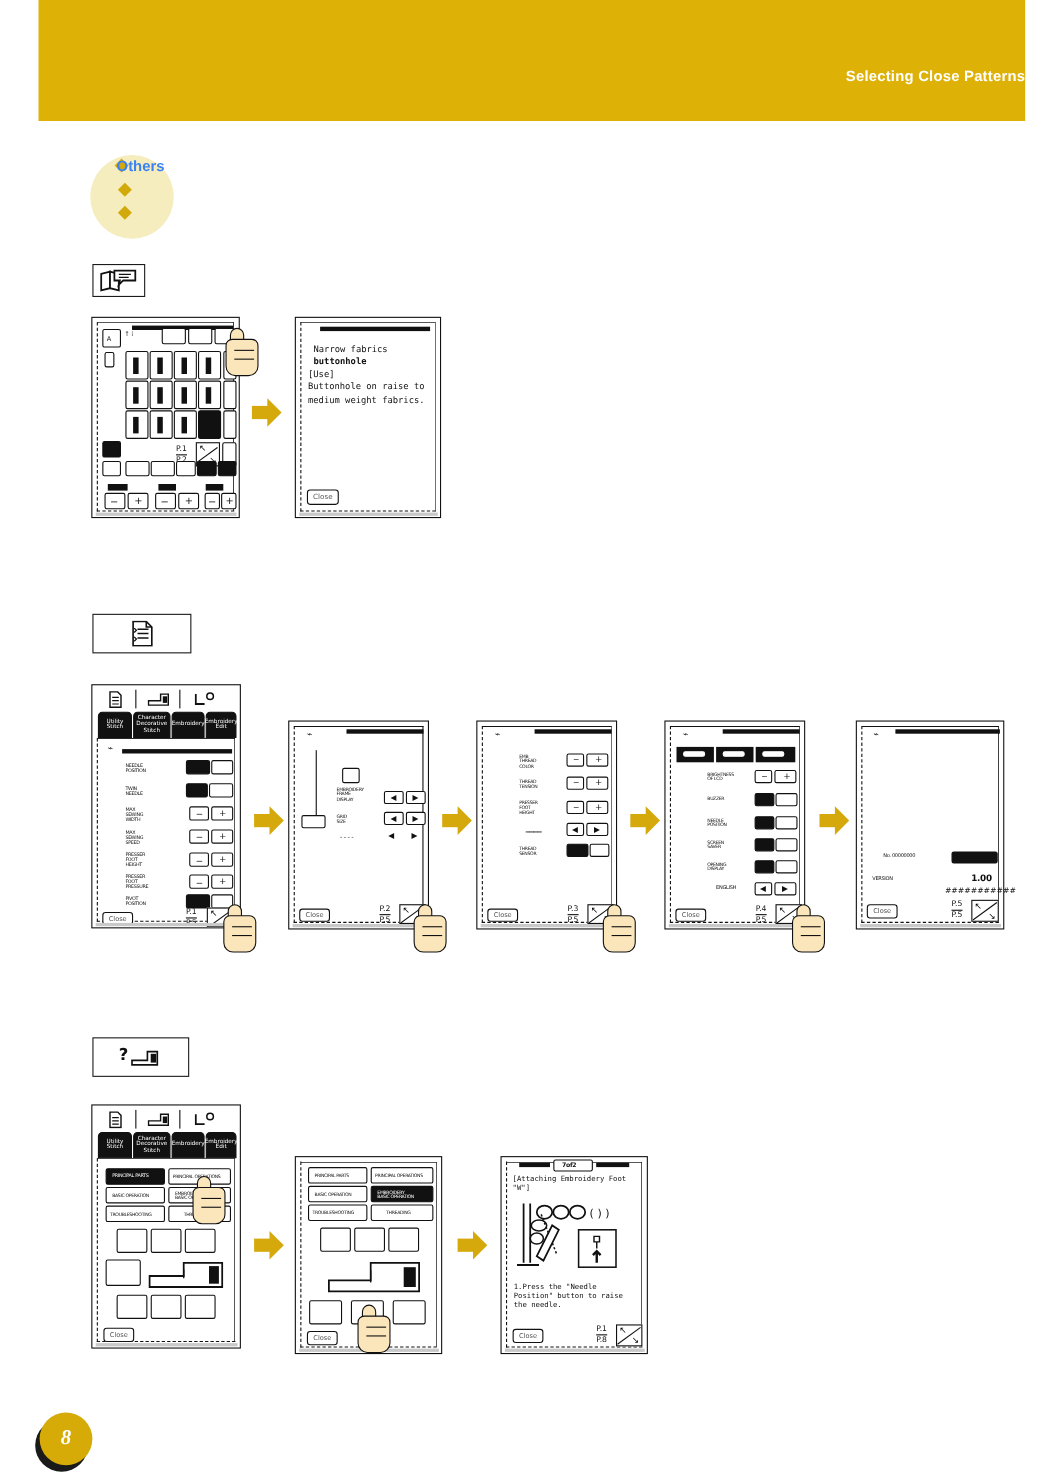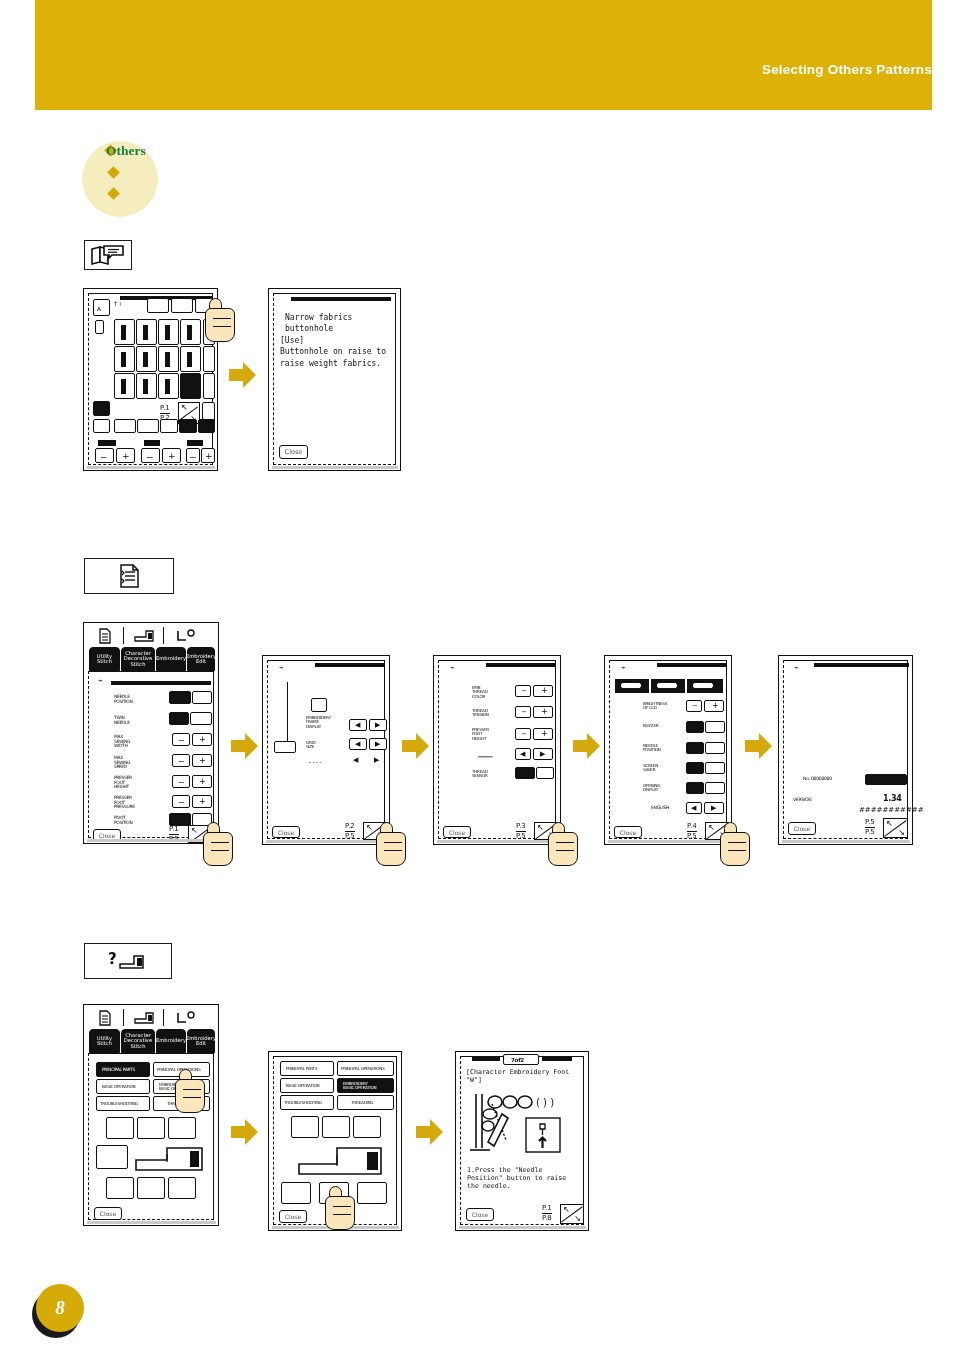--- a/index.html
+++ b/index.html
@@ -24,22 +24,22 @@
     letter-spacing:.2px;
   }
 
   
   .others-circle{
     position:absolute; left:82px; top:141px; width:76px; height:76px;
     border-radius:50%; background:#f5edbd;
   }
   .others-label{
     position:absolute; left:106px; top:143px;
-    color:#15803d; font-weight:bold; font-size:13.5px;
-    font-family:Liberation Serif, serif;
+    color:#3b82f6; font-weight:bold; font-size:13.5px;
+    font-family:Liberation Sans, sans-serif;
   }
   .dia{
     position:absolute; width:9px; height:9px; background:#d2a90a;
     transform:rotate(45deg);
   }
   .dia.d1{ left:106px; top:146px; }
   .dia.d2{ left:109px; top:168px; }
   .dia.d3{ left:109px; top:189px; }
 
   
@@ -142,21 +142,21 @@
     color:#fff; font-family:"Liberation Serif", serif; font-style:italic;
     font-weight:bold; font-size:19px;
   }
 
   svg{ display:block; }
 </style>
 </head>
 <body>
 
 <div class="header-bar"></div>
-<div class="header-title">Selecting Others Patterns</div>
+<div class="header-title">Selecting Close Patterns</div>
 
 <div class="others-circle"></div>
 <div class="dia d1"></div>
 <div class="others-label">Others</div>
 <div class="dia d2"></div>
 <div class="dia d3"></div>
 
 <div class="icon-box" style="left:84px; top:240px; width:48px; height:30px;">
   <svg width="36" height="22" viewBox="0 0 36 22">
     <path d="M2 5 L10 3 L10 18 L2 20 Z" fill="#fff" stroke="#111" stroke-width="1.6"></path>
@@ -255,24 +255,24 @@
 
 <div class="garrow" style="left:229px; top:362px; width:30px; height:26px;">
   <div class="shaft"></div>
     <div class="head"></div>
 </div>
 
 <div class="lcd" style="left:268px; top:288px; width:133px; height:183px;">
   <div class="lcd-inner"></div>
   <div class="blk" style="left:22px; top:8px; width:100px; height:4px;"></div>
   <div class="scr-txt" style="left:16px; top:24px; font-size:8px;">Narrow fabrics</div>
-  <div class="scr-txt" style="left:16px; top:35px; font-size:8px;">buttonhole</div>
+  <div class="scr-txt" style="left:16px; top:35px; font-size:8px;font-weight:bold;">buttonhole</div>
   <div class="scr-txt" style="left:11px; top:47px; font-size:8px;">[Use]</div>
   <div class="scr-txt" style="left:11px; top:58px; font-size:8px;">Buttonhole on raise to</div>
-  <div class="scr-txt" style="left:11px; top:70px; font-size:8px;">raise weight fabrics.</div>
+  <div class="scr-txt" style="left:11px; top:70px; font-size:8px;">medium weight fabrics.</div>
   <div class="closebtn" style="left:10px; top:156px; width:29px; height:14px; font-size:6.5px;">Close</div>
 </div>
 
 <div class="icon-box" style="left:84px; top:558px; width:90px; height:36px;">
   <svg width="22" height="24" viewBox="0 0 22 24">
     <path d="M3 1 L15 1 L20 6 L20 23 L3 23 Z" fill="#fff" stroke="#111" stroke-width="1.5"></path>
     <path d="M15 1 L15 6 L20 6" fill="none" stroke="#111" stroke-width="1.5"></path>
     <line x1="7" y1="8" x2="17" y2="8" stroke="#111" stroke-width="1.4"></line>
     <line x1="7" y1="12" x2="17" y2="12" stroke="#111" stroke-width="1.4"></line>
     <line x1="7" y1="16" x2="17" y2="16" stroke="#111" stroke-width="1.4"></line>
@@ -573,21 +573,21 @@
 </div>
 
 <div class="lcd" style="left:778px; top:655px; width:135px; height:190px;">
   <div class="lcd-inner"></div>
   <div class="blk" style="left:35px; top:7px; width:95px; height:4px;"></div>
   <div class="lbl" style="left:15px; top:8px; font-size:8px;">⌁</div>
 
   <div class="lbl" style="left:24px; top:121px; font-size:4.6px;">No. 00000000</div>
   <div class="box fill" style="left:86px; top:118px; width:42px; height:11px;"></div>
   <div class="lbl" style="left:14px; top:142px; font-size:4.6px;">VERSION</div>
-  <div class="lbl" style="left:104px; top:139px; font-size:8px; font-weight:bold;">1.34</div>
+  <div class="lbl" style="left:104px; top:139px; font-size:8px; font-weight:bold;">1.00</div>
   <div class="lbl" style="left:80px; top:151px; font-size:7px; letter-spacing:0;">###########</div>
 
   <div class="closebtn" style="left:9px; top:166px; width:28px; height:13px; font-size:6px;">Close</div>
   <div class="pageno" style="left:86px; top:163px; font-size:7px;">
     <span class="top">P.5</span>
     <span class="bot">P.5</span>
   </div>
   <div class="diagbtn" style="left:104px; top:162px; width:25px; height:20px;">
     <div class="sl"></div>
       <div class="ar1">↖</div>
@@ -722,21 +722,21 @@
     <div class="head"></div>
 </div>
 
 <div class="lcd" style="left:455px; top:1051px; width:134px; height:180px;">
   <div class="lcd-inner"></div>
   <div class="blk" style="left:16px; top:5px; width:28px; height:4px;"></div>
   <div class="box" style="left:47px; top:2px; width:36px; height:11px;">
     <div class="lbl" style="left:7px; top:3px; font-size:5.6px; font-weight:bold;">7of2</div>
   </div>
   <div class="blk" style="left:86px; top:5px; width:30px; height:4px;"></div>
-  <div class="scr-txt" style="left:10px; top:16px; font-size:6.6px;">[Character Embroidery Foot
+  <div class="scr-txt" style="left:10px; top:16px; font-size:6.6px;">[Attaching Embroidery Foot
 "W"]</div>
 
   <svg style="position:absolute; left:12px; top:40px;" width="112" height="70" viewBox="0 0 112 70">
     <line x1="8" y1="2" x2="8" y2="56" stroke="#111" stroke-width="1.6"></line>
     <line x1="14" y1="2" x2="14" y2="56" stroke="#111" stroke-width="1.6"></line>
     <line x1="2" y1="58" x2="22" y2="58" stroke="#111" stroke-width="1.6"></line>
     <ellipse cx="27" cy="10" rx="7" ry="6" fill="none" stroke="#111" stroke-width="1.6"></ellipse>
     <ellipse cx="42" cy="10" rx="7" ry="6" fill="none" stroke="#111" stroke-width="1.6"></ellipse>
     <ellipse cx="57" cy="10" rx="7" ry="6" fill="none" stroke="#111" stroke-width="1.6"></ellipse>
     <text x="68" y="14" font-size="10" font-family="DejaVu Sans, sans-serif" fill="#111">( ) )</text>

